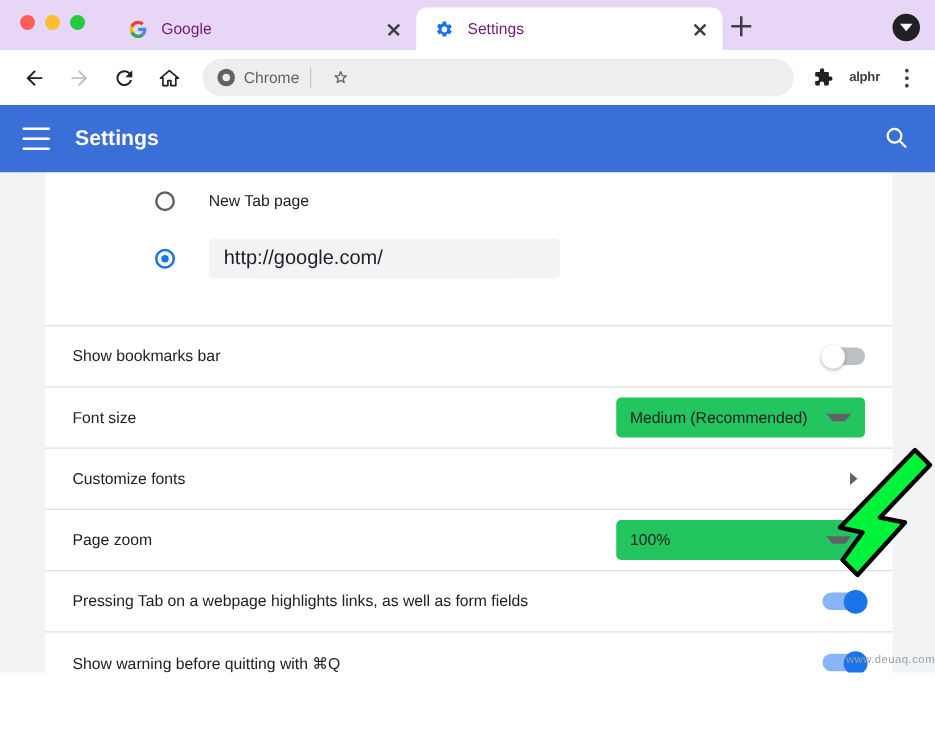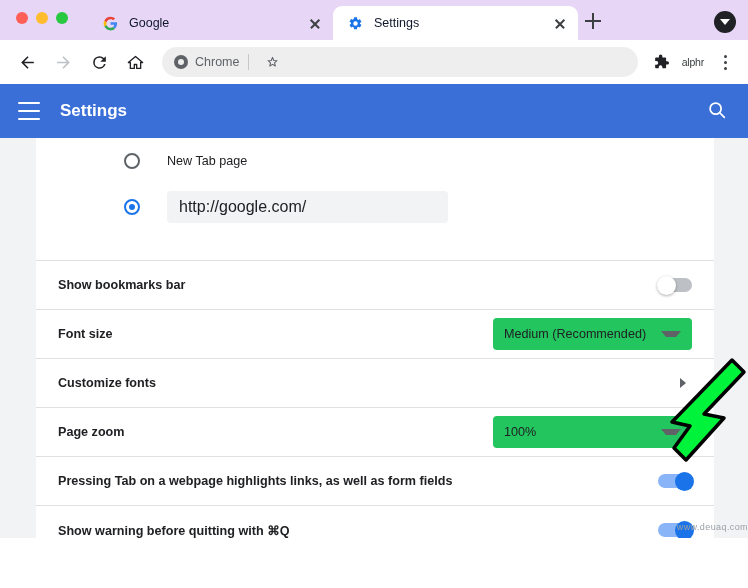--- a/index.html
+++ b/index.html
@@ -71,21 +71,21 @@
     height: 16px;
     flex: 0 0 16px;
     margin-right: 11px;
     display: flex;
     align-items: center;
     justify-content: center;
   }
   .tab-title {
     flex: 1 1 auto;
     font-size: 12.5px;
-    color: #0f172a;
+    color: #701a75;
     white-space: nowrap;
     overflow: hidden;
     text-overflow: ellipsis;
   }
   .tab-close {
     width: 16px;
     height: 16px;
     flex: 0 0 16px;
     position: relative;
     margin-left: 6px;
@@ -221,21 +221,21 @@
   }
   .ext-icon {
     flex: 0 0 22px;
     width: 22px; height: 22px;
     margin-left: 4px;
     display: flex; align-items: center; justify-content: center;
   }
   .profile-word {
     font-size: 10.5px;
     color: #3c4043;
-    font-weight: 400;
+    font-weight: 700;
     margin-left: 10px;
     letter-spacing: -0.2px;
     flex: 0 0 auto;
   }
   .kebab {
     width: 22px; height: 22px;
     margin-left: 10px;
     flex: 0 0 22px;
     display: flex; flex-direction: column;
     align-items: center; justify-content: center;
@@ -304,21 +304,20 @@
     display: flex;
     align-items: center;
     padding: 0 22px 0 22px;
     box-sizing: border-box;
     border-top: 1px solid #e0e0e0;
   }
   .row-label {
     font-size: 12.6px;
     color: #202124;
     flex: 1 1 auto;
-    font-weight: bold;
   }
 
   
   .radio-row {
     position: relative;
     height: 46px;
     display: flex;
     align-items: center;
     padding-left: 88px;
     box-sizing: border-box;

